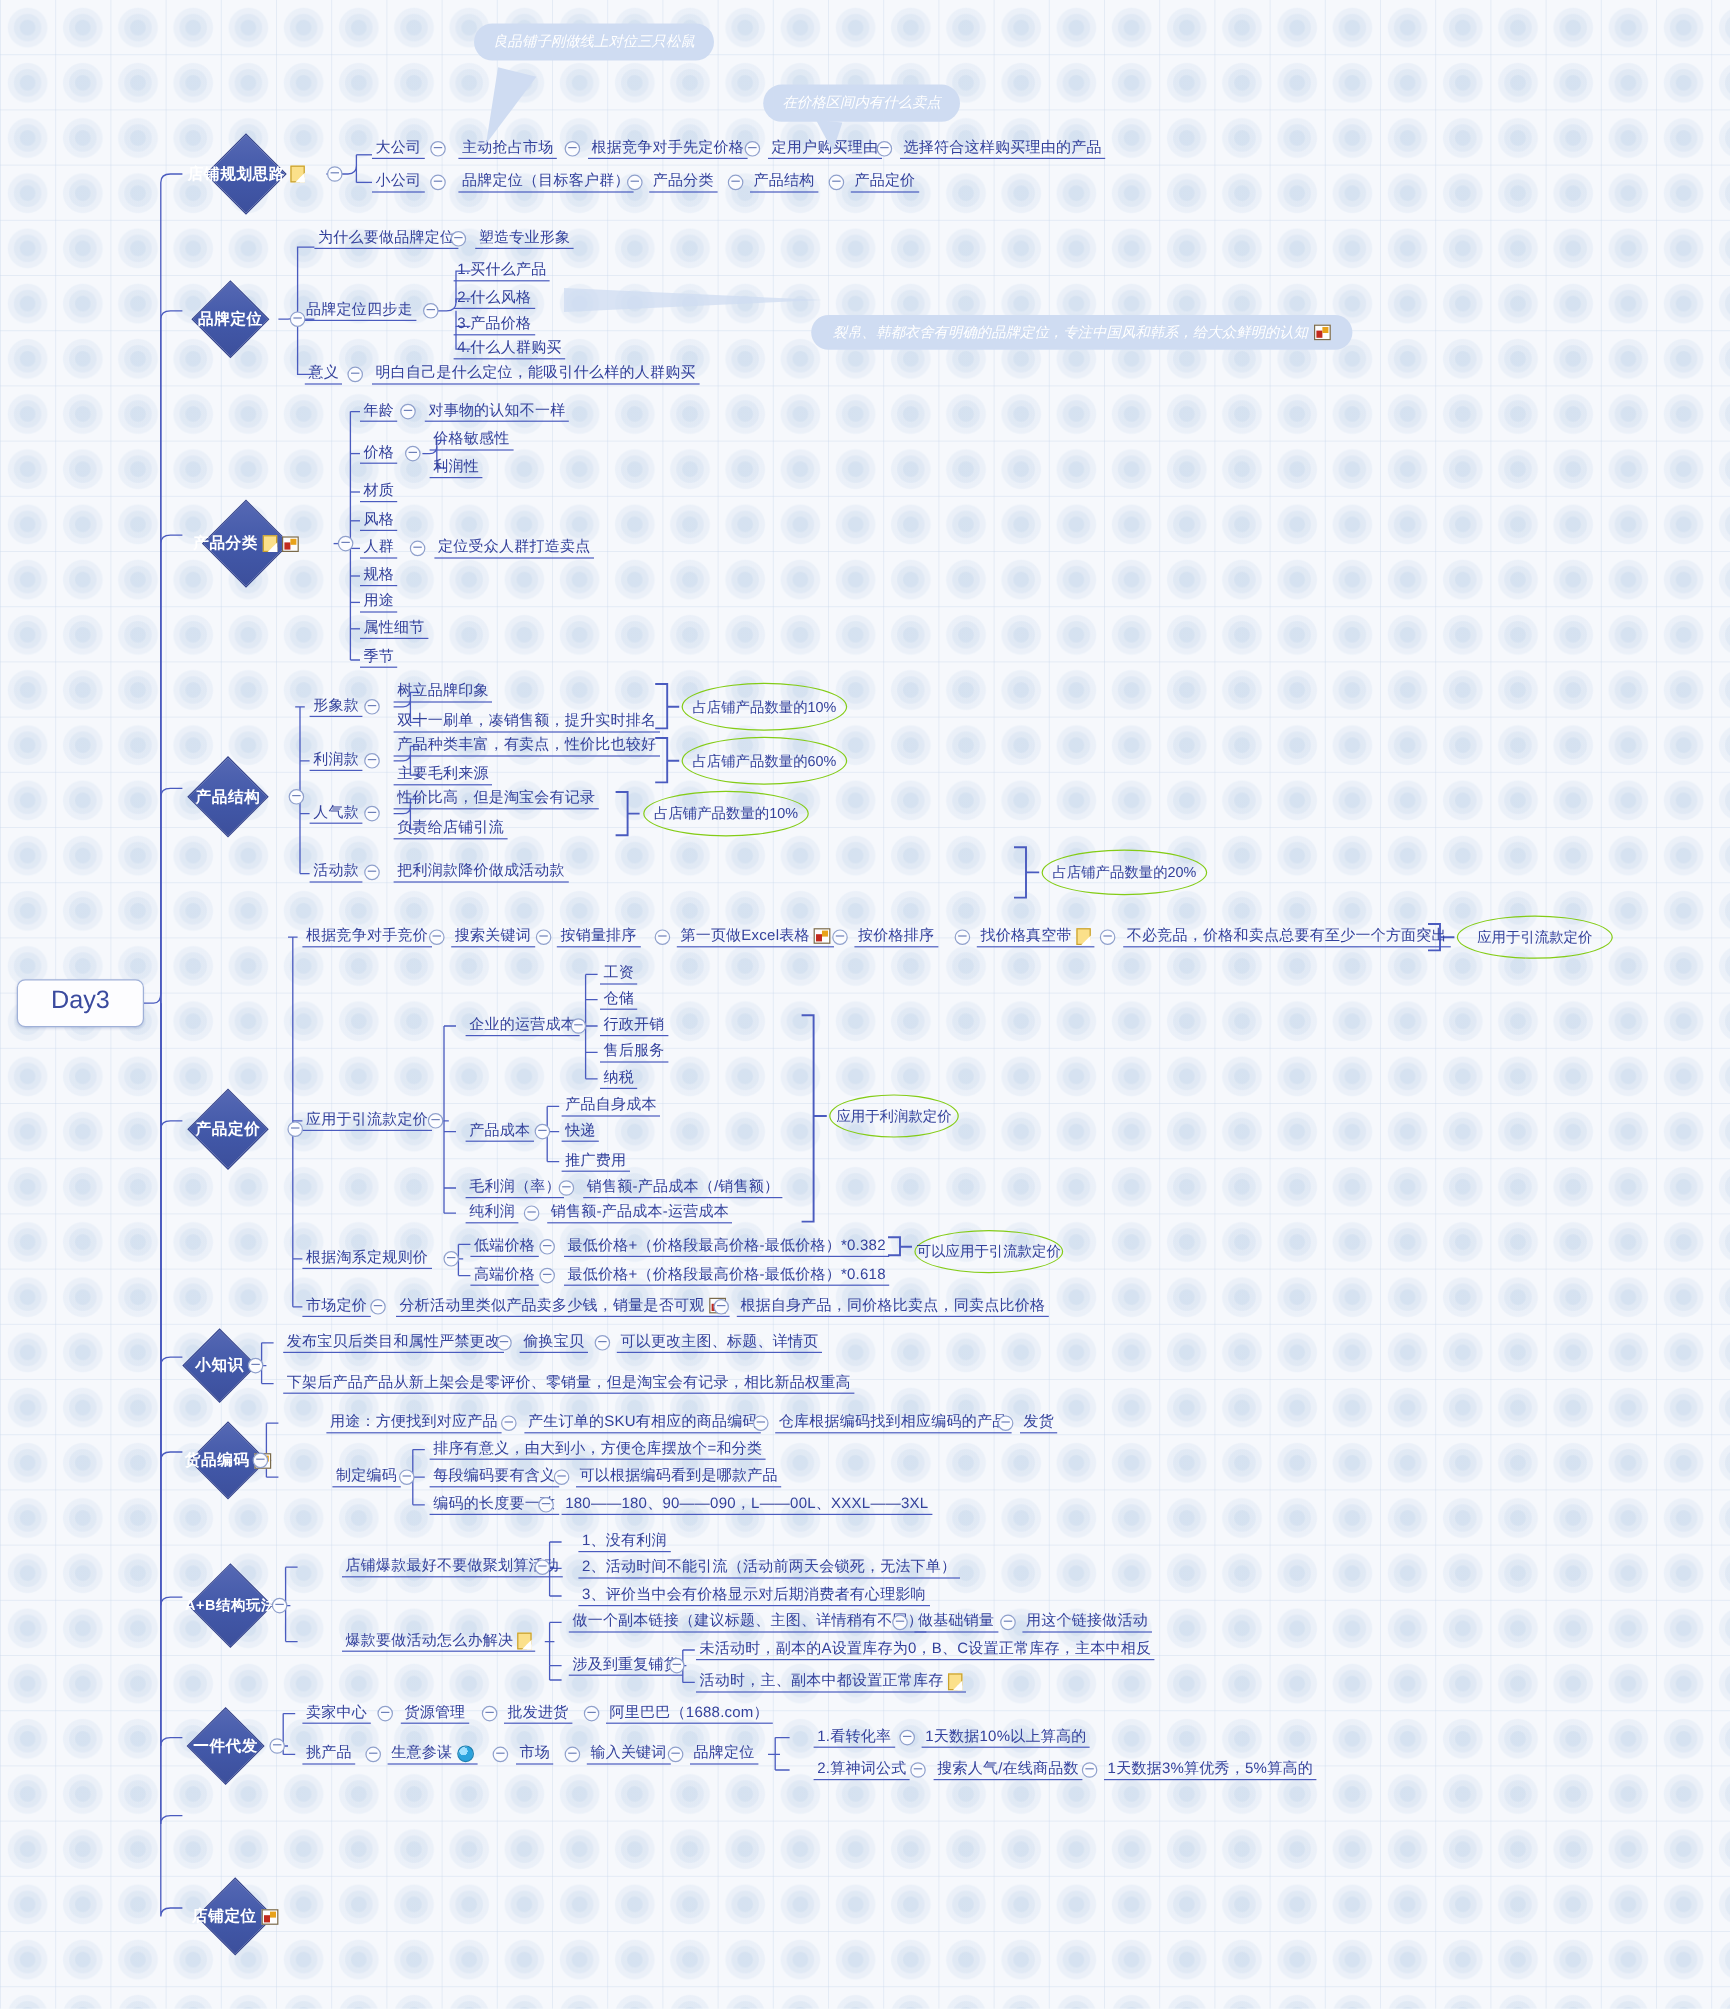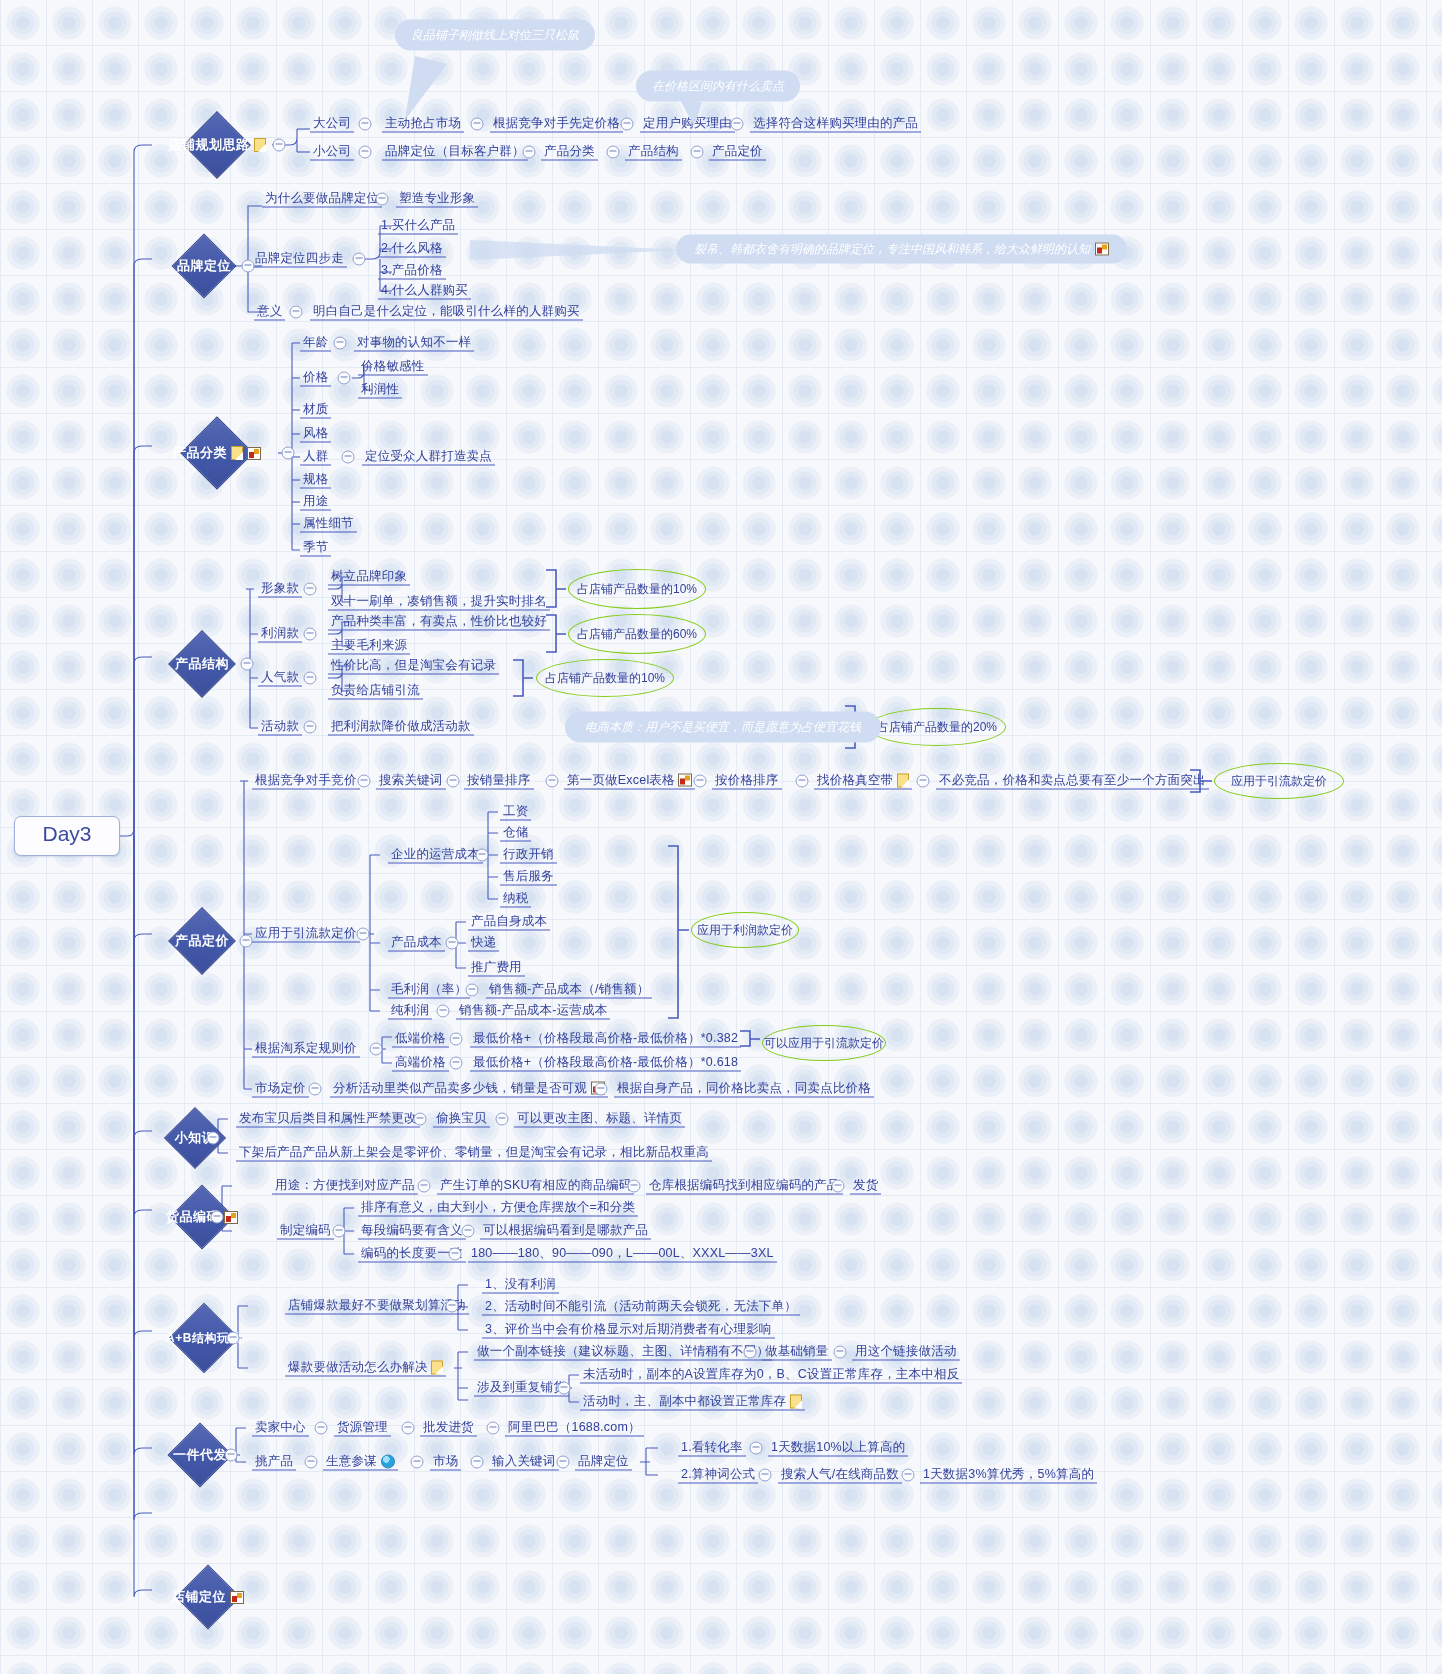--- a/index.html
+++ b/index.html
@@ -47,21 +47,21 @@
     text-align:center;
     line-height:34px;
     box-shadow:0 1px 2px rgba(80,100,160,.18);
     transform:translateY(-50%);
   }
 
   
   .diamond{
     position:absolute;
     transform:translate(-50%,-50%);
-    display:flex;align-items:center;justify-content:center;margin-left:12px;
+    display:flex;align-items:center;justify-content:center;
   }
   .diamond .dshape{
     position:absolute;left:50%;top:50%;
     transform:translate(-50%,-50%) rotate(45deg);
     background:linear-gradient(135deg,#5568b4 0%,#4258a8 55%,#3c4f9c 100%);
     border:1px solid #33428c;
   }
   .diamond .dlabel{
     position:relative;z-index:3;
     color:#ffffff;font-size:13px;font-weight:bold;
@@ -75,21 +75,21 @@
     background:#cfdcf2;
     color:#ffffff;
     font-style:italic;
     font-size:12px;
     border-radius:26px;
     padding:7px 16px;
     white-space:nowrap;
     transform:translateY(-50%);
     display:flex;align-items:center;gap:5px;
   }
-  .callout.flat{border-radius:40px;}
+  .callout.flat{border-radius:40px;margin-top:28px;}
 
   
   .ellipse{
     position:absolute;
     border:1px solid #84cc16;
     border-radius:50%;
     background:transparent;
     color:#33419b;
     font-size:12px;
     display:flex;align-items:center;justify-content:center;
@@ -336,23 +336,20 @@
   <span class="tog" style="left:310px;top:678px;"></span>
   <div class="node u" style="left:328px;top:666px;">性价比高，但是淘宝会有记录</div>
   <div class="node u" style="left:328px;top:691px;">负责给店铺引流</div>
   <div class="ellipse" style="left:536px;top:678px;width:136px;height:36px;">占店铺产品数量的10%</div>
 
   <div class="node u" style="left:258px;top:727px;">活动款</div>
   <span class="tog" style="left:310px;top:727px;"></span>
   <div class="node u" style="left:328px;top:727px;">把利润款降价做成活动款</div>
   <div class="ellipse" style="left:868px;top:727px;width:136px;height:36px;">占店铺产品数量的20%</div>
 
-  <div class="callout flat" style="left:565px;top:727px;padding:7px 20px;">
-    <span>电商本质：用户不是买便宜，而是愿意为占便宜花钱</span>
-  </div>
 
   <div class="diamond" style="left:190px;top:941px;width:104px;height:56px;">
     <span class="dshape" style="width:46px;height:46px;"></span>
     <span class="dlabel">产品定价</span>
   </div>
   <span class="tog" style="left:246px;top:941px;"></span>
 
   <div class="node u" style="left:252px;top:781px;">根据竞争对手竞价</div>
   <span class="tog" style="left:364px;top:781px;"></span>
   <div class="node u" style="left:376px;top:781px;">搜索关键词</div>

